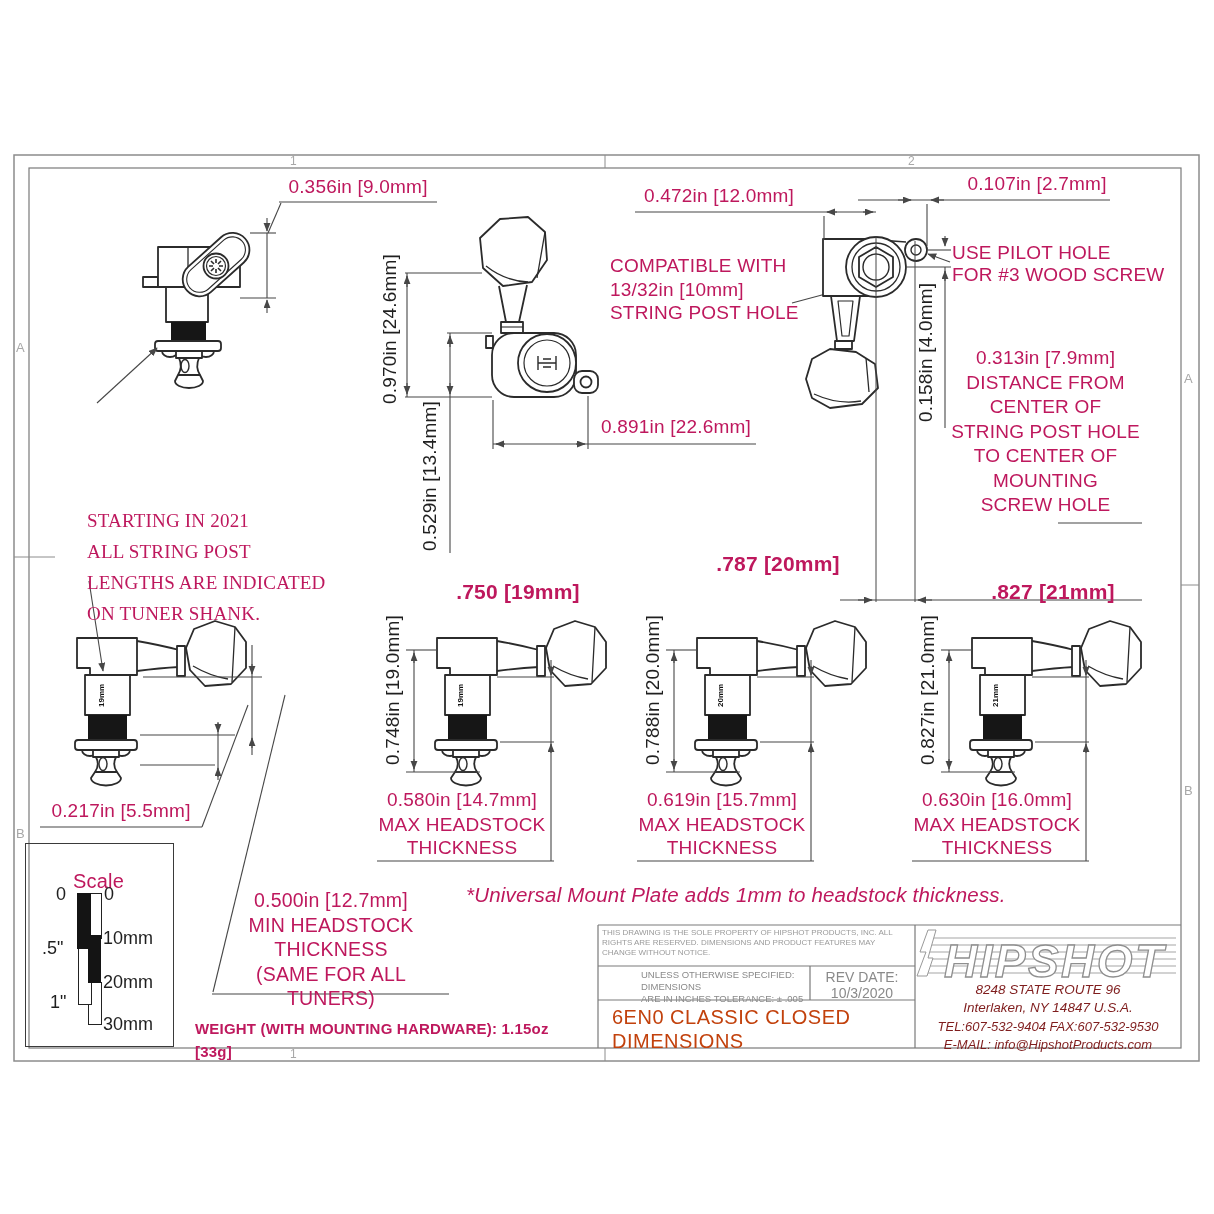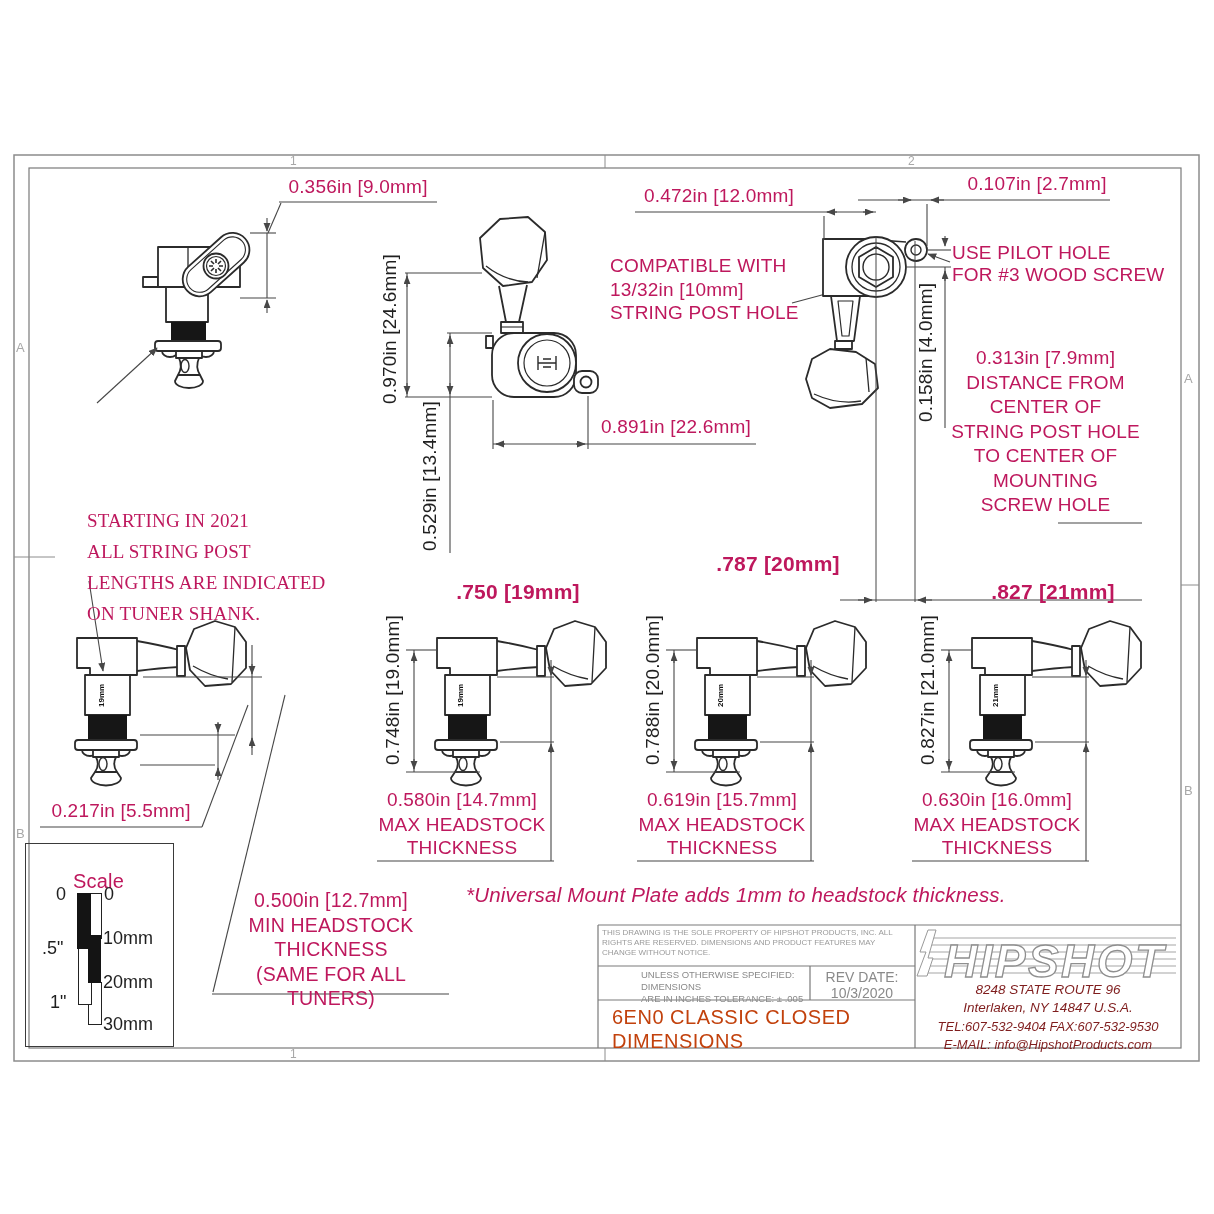--- a/index.html
+++ b/index.html
@@ -293,20 +293,21 @@
   <div class="sc" style="left:104px;top:884px;">0</div>
   <div class="sc" style="left:103px;top:928px;">10mm</div>
   <div class="sc" style="left:103px;top:972px;">20mm</div>
   <div class="sc" style="left:103px;top:1014px;">30mm</div>
 
   <div class="t c" style="left:212px;top:888px;width:238px;line-height:24.5px;font-size:19.5px;">0.500in [12.7mm]
 MIN HEADSTOCK
 THICKNESS
 (SAME FOR ALL TUNERS)</div>
 
+  <div class="t" style="left:195px;top:1017px;width:390px;font-size:15px;font-weight:600;">WEIGHT (WITH MOUNTING HARDWARE): 1.15oz [33g]</div>
 
   <div class="t it" style="left:466px;top:883px;width:660px;font-size:20.5px;">*Universal Mount Plate adds 1mm to headstock thickness.</div>
 
   <div class="tb" style="left:602px;top:928px;width: 300px;font-size:8px;line-height:10px;color:#9a9a9a;">THIS DRAWING IS THE SOLE PROPERTY OF HIPSHOT PRODUCTS, INC. ALL RIGHTS ARE RESERVED. DIMENSIONS AND PRODUCT FEATURES MAY CHANGE WITHOUT NOTICE.</div>
   <div class="tb" style="left:602px;top:969px;width:205px;font-size:9.5px;line-height:12px;color:#8a8a8a;white-space:pre-line;margin-left:39px;">UNLESS OTHERWISE SPECIFIED: DIMENSIONS
 ARE IN INCHES TOLERANCE:  ± .005</div>
   <div class="tb c" style="left:812px;top:969px;width:100px;font-size:14px;line-height:16px;color:#8a8a8a;white-space:pre-line;">REV DATE:
 10/3/2020</div>
   <div class="tb" style="left:612px;top:1005px;width:295px;font-size:20px;line-height:24px;color:#c2410c;white-space:pre-line;letter-spacing:.5px;">6EN0 CLASSIC CLOSED
 DIMENSIONS</div>

